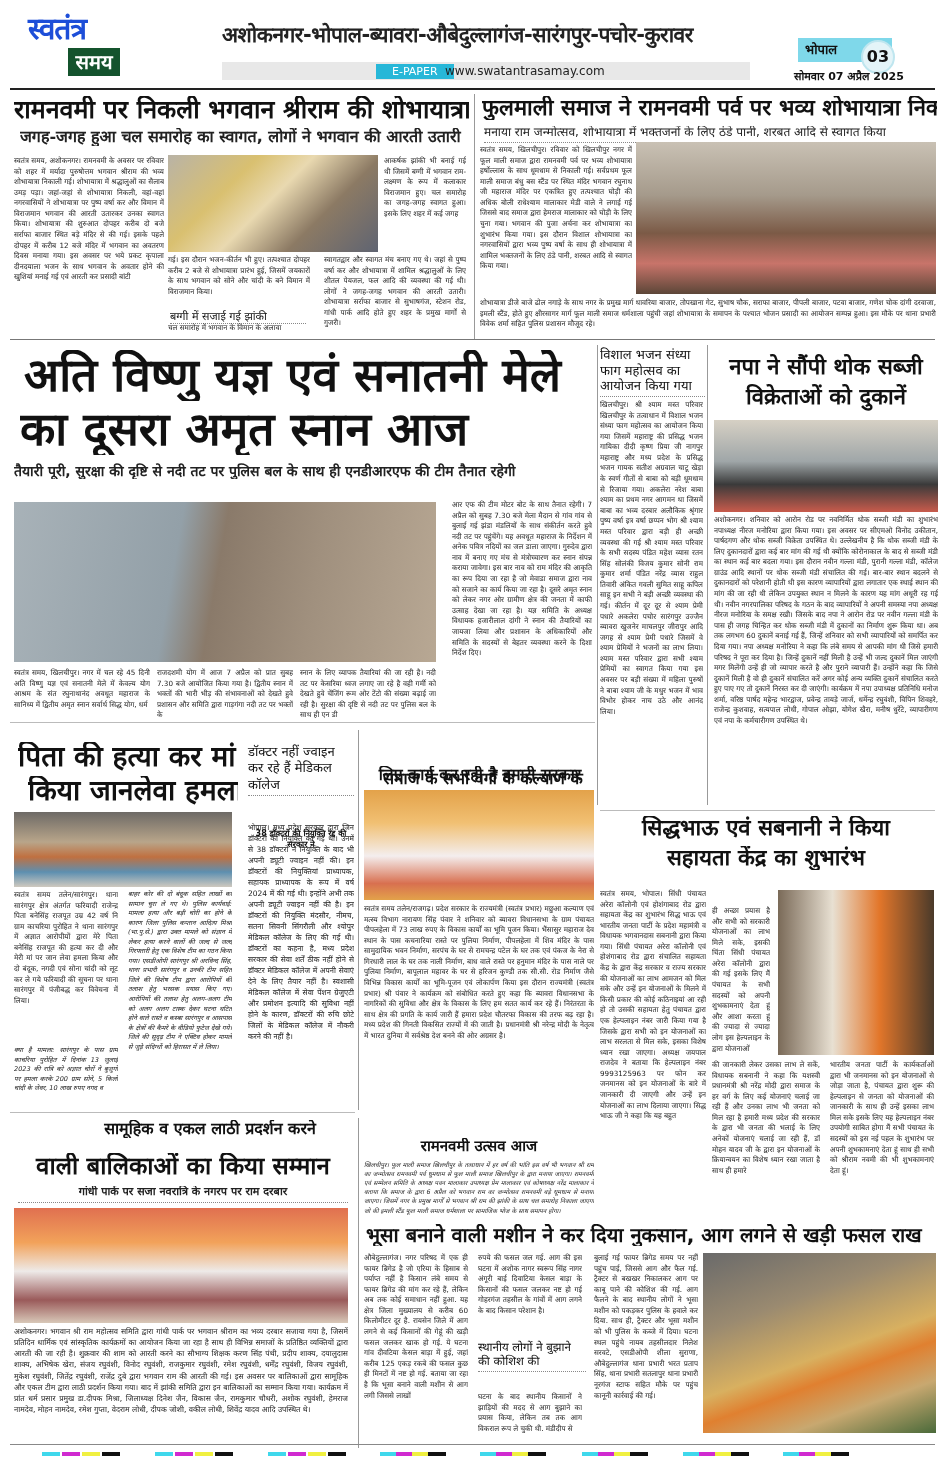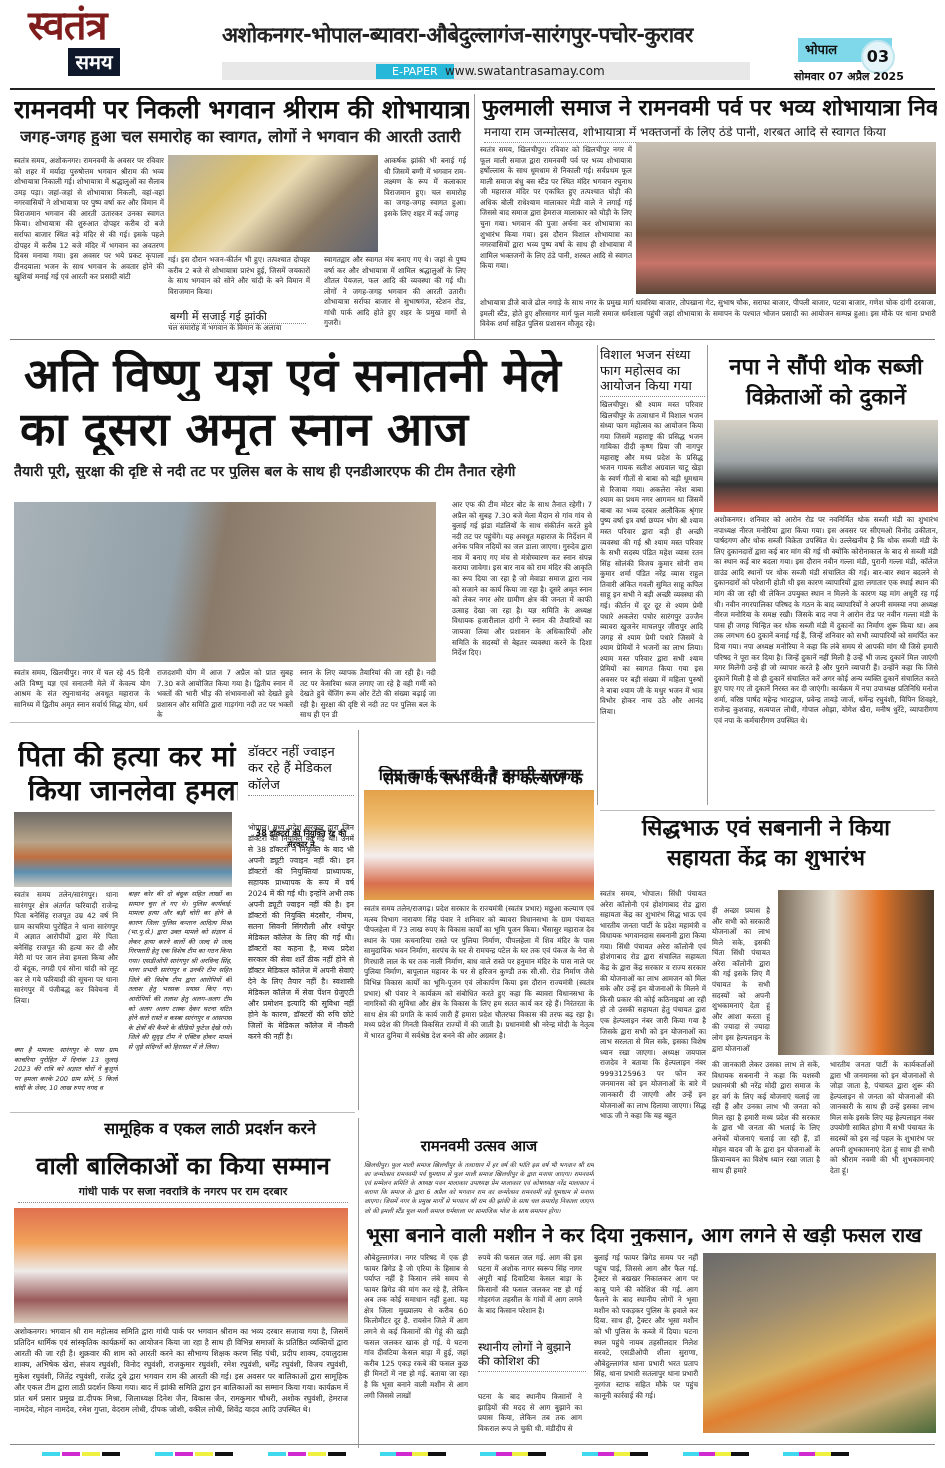--- a/index.html
+++ b/index.html
@@ -1,20 +1,20 @@
 <!DOCTYPE html>
 <html><head>
 <meta charset="utf-8">
 <style>
 *{box-sizing:border-box;margin:0;padding:0;}
 html,body{width:945px;height:1468px;background:#fff;overflow:hidden;}
 body{font-family:"DejaVu Sans","Liberation Sans",sans-serif;color:#111;position:relative;}
 .abs{position:absolute;}
-.hdr-logo-top{left:28px;top:10px;width:92px;height:38px;font-family:Liberation Mono, monospace;font-weight:bold;font-size:40px;letter-spacing:-1px;color:#7f1d1d;line-height:38px;}
-.hdr-logo-bot{left:68px;top:48px;width:52px;height:28px;background:#0f172a;color:#fff;font-weight:bold;font-size:20px;line-height:28px;text-align:center;}
+.hdr-logo-top{left:28px;top:10px;width:92px;height:38px;font-family:Liberation Serif, serif;font-weight:bold;font-size:30px;letter-spacing:-1px;color:#1d4ed8;line-height:38px;}
+.hdr-logo-bot{left:68px;top:48px;width:52px;height:28px;background:#14532d;color:#fff;font-weight:bold;font-size:20px;line-height:28px;text-align:center;}
 .hdr-cities{left:222px;top:20px;width:560px;font-size:21px;font-weight:bold;color:#222;letter-spacing:-0.5px;white-space:nowrap;}
 .hdr-bar{left:222px;top:62px;width:528px;height:18px;background:#e8e8e8;}
 .hdr-epaper{left:376px;top:64px;height:15px;background:#27b7d8;color:#fff;font-size:11px;line-height:15px;padding:0 16px;}
 .hdr-url{left:445px;top:64px;font-size:12px;color:#222;line-height:15px;}
 .hdr-edition{left:798px;top:38px;width:94px;height:24px;background:#7fd8ea;}
 .hdr-edition-label{left:805px;top:40px;font-size:13px;font-weight:bold;line-height:20px;}
 .hdr-page{left:861px;top:33px;width:34px;height:34px;border-radius:50%;background:#e4f4f8;border:2px solid #bfe6ef;font-size:16px;font-weight:bold;text-align:center;line-height:30px;margin-top:7px;}
 .hdr-date{left:794px;top:68px;font-size:11px;font-weight:bold;white-space:nowrap;}
 .rule{background:#222;height:2px;}
 .thinrule{background:#bbb;height:1px;}

